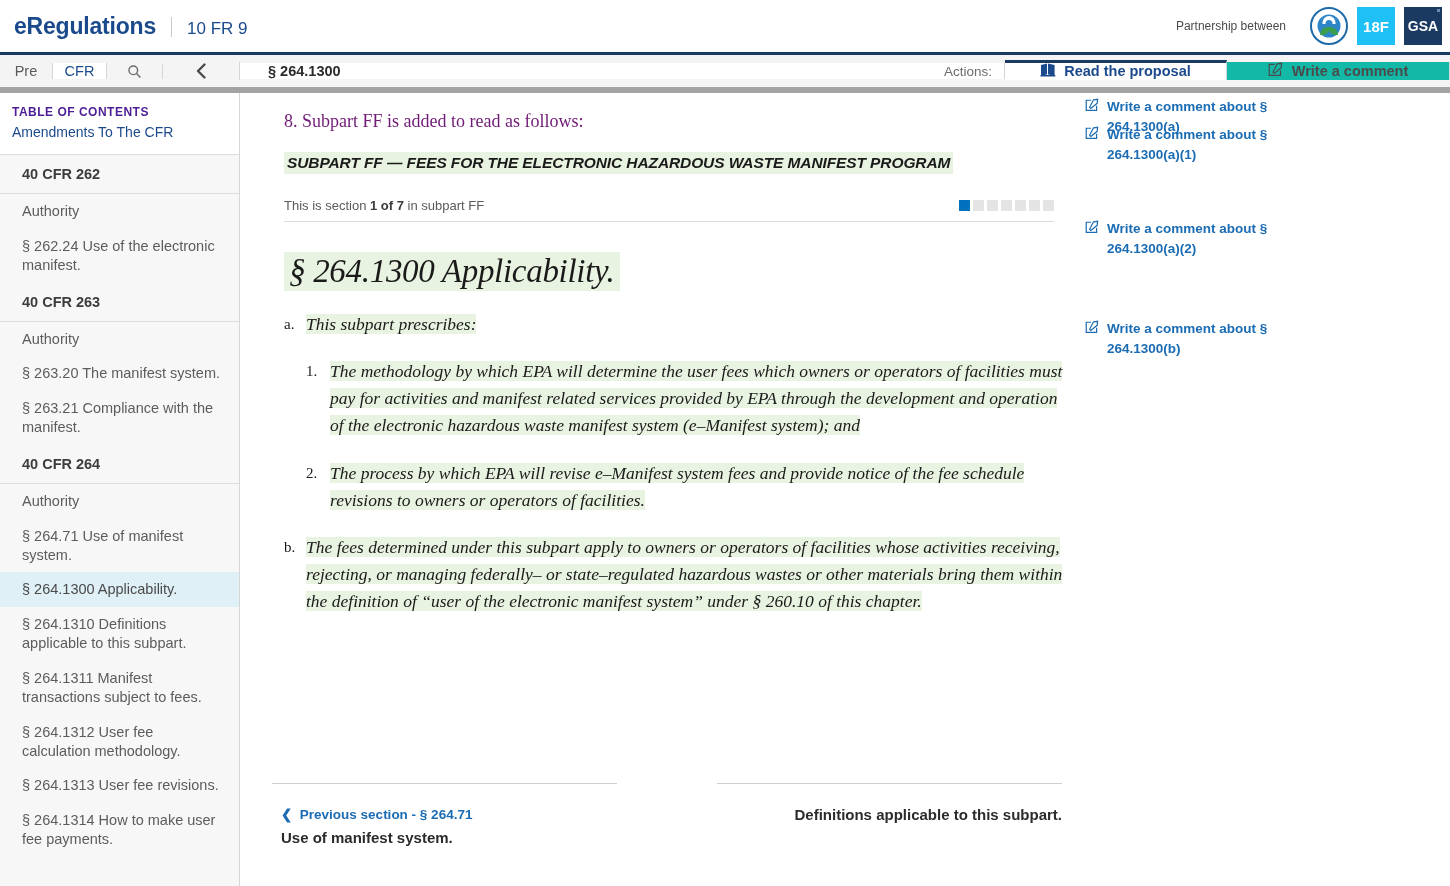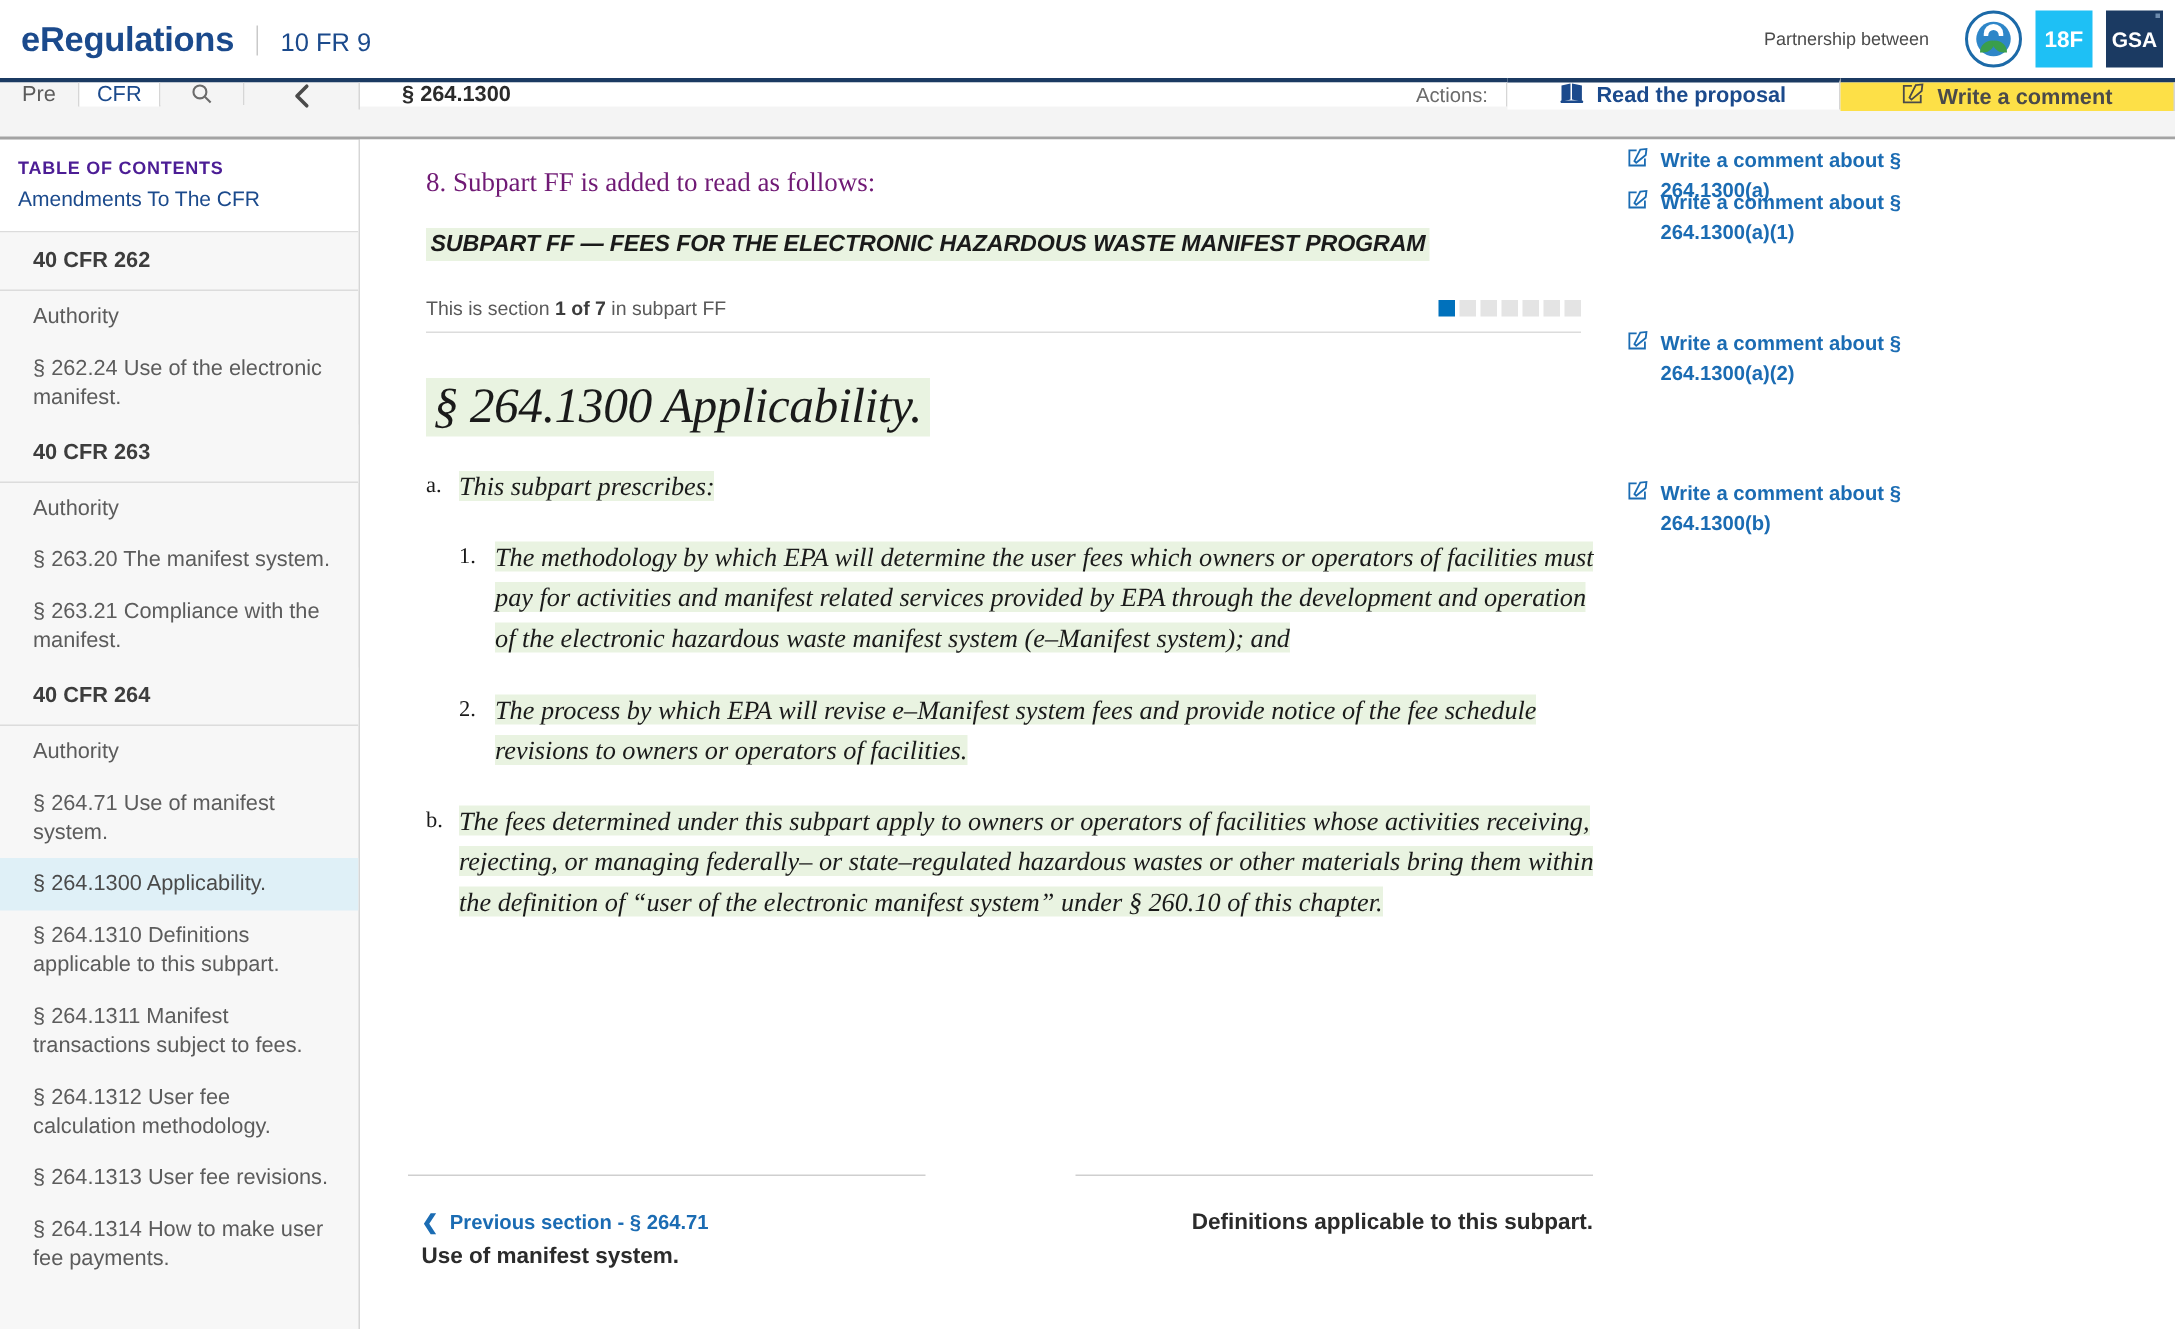--- a/index.html
+++ b/index.html
@@ -77,22 +77,22 @@
   .logo-gsa::after {
     content: ""; position: absolute; top: 2px; right: 2px;
     width: 3px; height: 3px; background: #6d8bad;
   }
 
   
   .tabbar {
     height: 41px; width: 100%;
     background: #f4f4f4;
     border-top: 3px solid #1b3a62;
-    border-bottom: 2px solid #a3a3a3;
-    display: flex; align-items: flex-start;
+    border-bottom: 6px solid #a3a3a3;
+    display: flex; align-items: center;
     position: relative;
   }
   .ltab {
     display: flex; align-items: center; justify-content: center;
     font-size: 14.5px; color: #5b5b5b;
     border-right: 1px solid #d6d6d6;
     background: #f4f4f4; cursor: pointer;
   }
   .ltab.w1 { width: 53px; }
   .ltab.w2 { width: 54px; }
@@ -110,21 +110,21 @@
   .section-label .sl-title {
     font-size: 14.5px; font-weight: bold; color: #2b2b2b; flex: 1;
   }
   .section-label .sl-actions {
     font-size: 13.5px; color: #6b6b6b; padding-right: 12px;
   }
   .rtab {
     display: flex; align-items: center; justify-content: center;
     gap: 8px; font-size: 14.5px; font-weight: bold;
     cursor: pointer; border-right: 1px solid #d6d6d6;
-    background: #fde047; color: #4a4a4a;
+    background: #14b8a6; color: #4a4a4a;
   }
   .rtab.w-read { width: 222px; background: #fff; color: #1b4a8c;
     border-top: 3px solid #1b3a62; margin-top: -3px; }
   .rtab.w-write { flex: 1; }
 
   
   .body-wrap { display: flex; height: 793px; }
 
   
   .sidebar {

